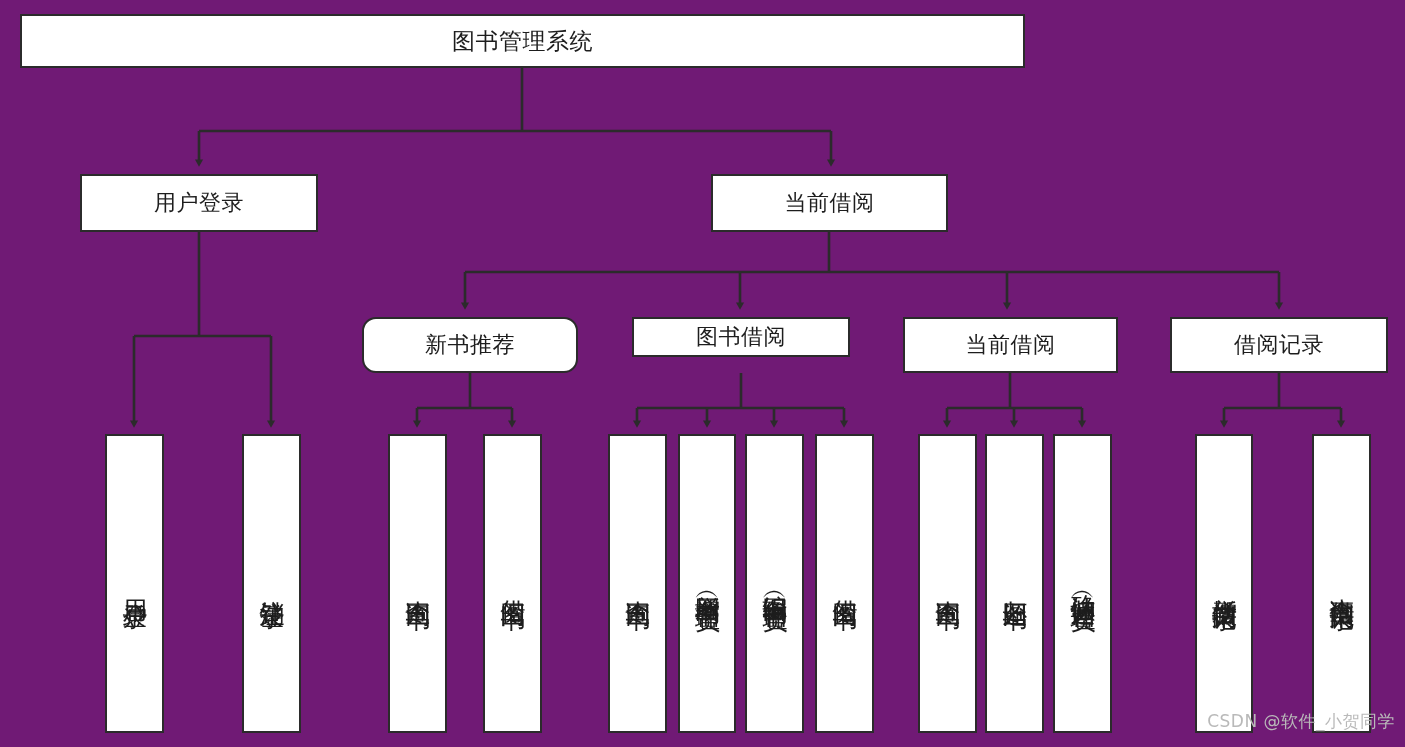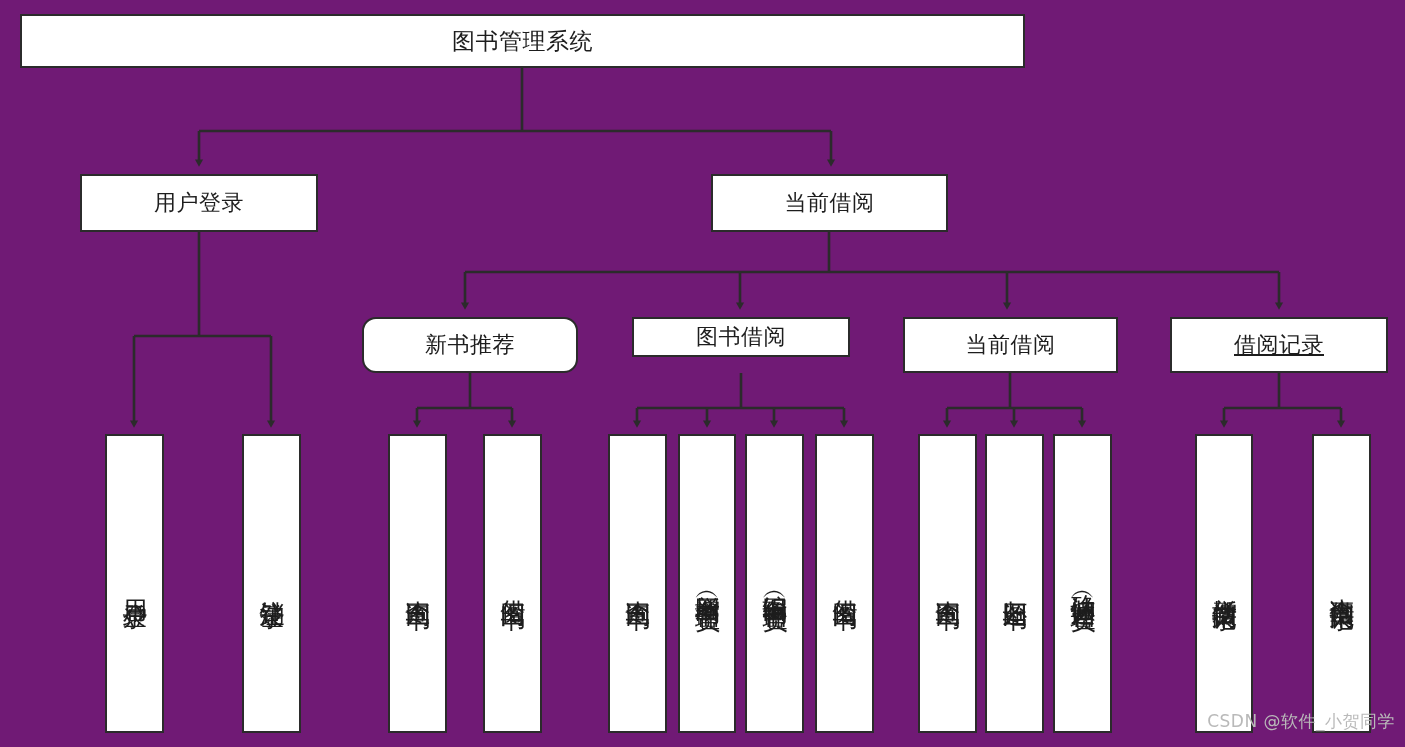--- a/index.html
+++ b/index.html
@@ -134,21 +134,21 @@
 
   <div class="node node-h" style="left:362px; top:317px; width:216px; height:56px;border-radius:14px;">
     <span class="label">新书推荐</span>
   </div>
   <div class="node node-h" style="left:632px; top:317px; width:218px; height:40px;">
     <span class="label">图书借阅</span>
   </div>
   <div class="node node-h" style="left:903px; top:317px; width:215px; height:56px;justify-content:center;">
     <span class="label">当前借阅</span>
   </div>
-  <div class="node node-h" style="left:1170px; top:317px; width:218px; height:56px;text-decoration:underline;">
+  <div class="node node-h" style="left:1170px; top:317px; width:218px; height:56px;">
     <span class="label">借阅记录</span>
   </div>
 
   <div class="node node-v" style="left:105px; top:434px; width:59px; height:299px;">
     <span class="label">用户登录</span>
   </div>
   <div class="node node-v" style="left:242px; top:434px; width:59px; height:299px;">
     <span class="label">注销登录</span>
   </div>
   <div class="node node-v" style="left:388px; top:434px; width:59px; height:299px;">

